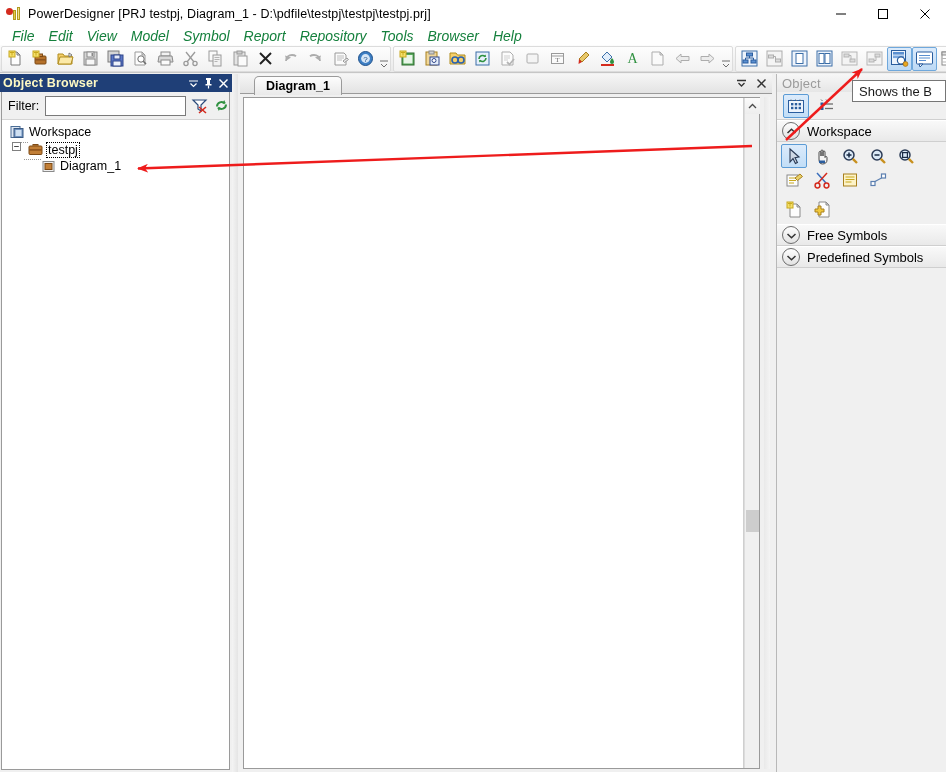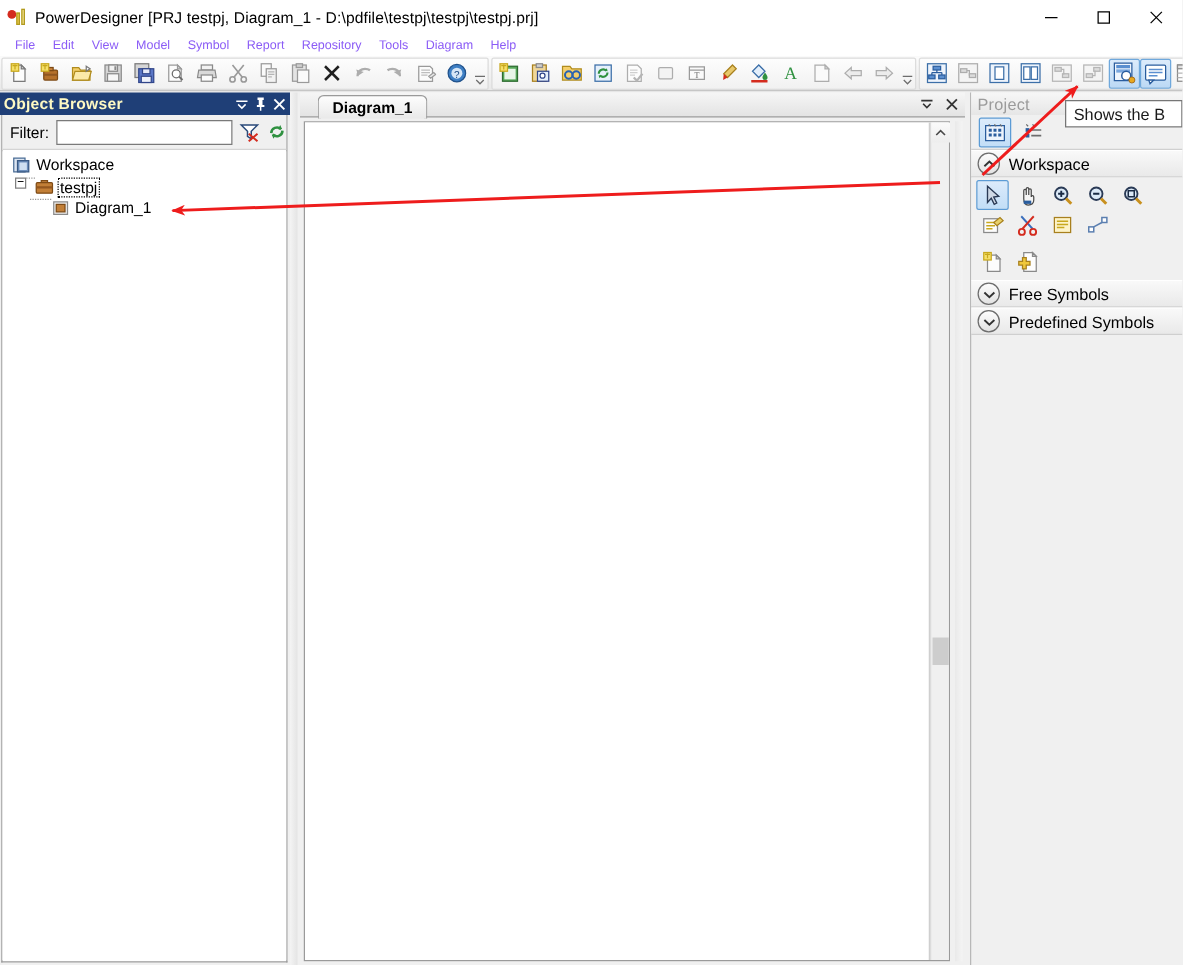--- a/index.html
+++ b/index.html
@@ -59,22 +59,22 @@
 
   
   .menubar {
     position: absolute; left: 0; top: 28px;
     width: 946px; height: 17px;
     background: #ffffff;
     display: flex; align-items: center;
     padding-left: 5px;
   }
   .menu-item {
-    font-size: 10px; color: #8b5cf6;
-    padding: 0 7px; line-height: 17px; white-space: nowrap;
+    font-size: 14px; color: #15803d;
+    padding: 0 7px; line-height: 17px; white-space: nowrap; font-style: italic;
   }
 
   
   .toolbar {
     position: absolute; left: 0; top: 45px;
     width: 946px; height: 28px;
     background: linear-gradient(to bottom,#fcfcfc 0%, #f2f2f2 50%, #e9e9e9 100%);
     border-bottom: 1px solid #c6c6c6;
     display: flex; align-items: center;
   }
@@ -374,21 +374,21 @@
 
   <div class="menubar">
     <div class="menu-item">File</div>
     <div class="menu-item">Edit</div>
     <div class="menu-item">View</div>
     <div class="menu-item">Model</div>
     <div class="menu-item">Symbol</div>
     <div class="menu-item">Report</div>
     <div class="menu-item">Repository</div>
     <div class="menu-item">Tools</div>
-    <div class="menu-item">Diagram</div>
+    <div class="menu-item">Browser</div>
     <div class="menu-item">Help</div>
   </div>
 
   <div class="toolbar">
 
     <div class="tb-group">
       <div class="tb-btn">
         <svg width="17" height="17" viewBox="0 0 17 17">
           <path d="M4 2h6l3 3v10H4z" fill="#fdfdfd" stroke="#7a7a7a"></path>
           <path d="M10 2v3h3z" fill="#dcdcdc" stroke="#7a7a7a"></path>
@@ -786,21 +786,21 @@
             </svg>
         </div>
         <div class="vscroll-thumb"></div>
       </div>
     </div>
     <div class="mdi-right-edge"></div>
   </div>
 
   <div class="toolbox">
     <div class="toolbox-title">
-      <div class="toolbox-title-text">Project</div>
+      <div class="toolbox-title-text">Object</div>
     </div>
 
     <div class="tbx-toprow">
       <div class="tbx-icon-btn sel">
         <svg width="20" height="20" viewBox="0 0 20 20">
           <rect x="2.5" y="4.5" width="15" height="12" fill="#eef4fc" stroke="#2a5d9e"></rect>
           <path d="M5 3.5l1.5 1.5M9.5 3.5L11 5M14 3.5L15.5 5" stroke="#6d6d6d" stroke-width="1"></path>
           <g fill="#2a5d9e">
             <rect x="5" y="7" width="2.4" height="2.4"></rect>
               <rect x="8.8" y="7" width="2.4" height="2.4"></rect>

